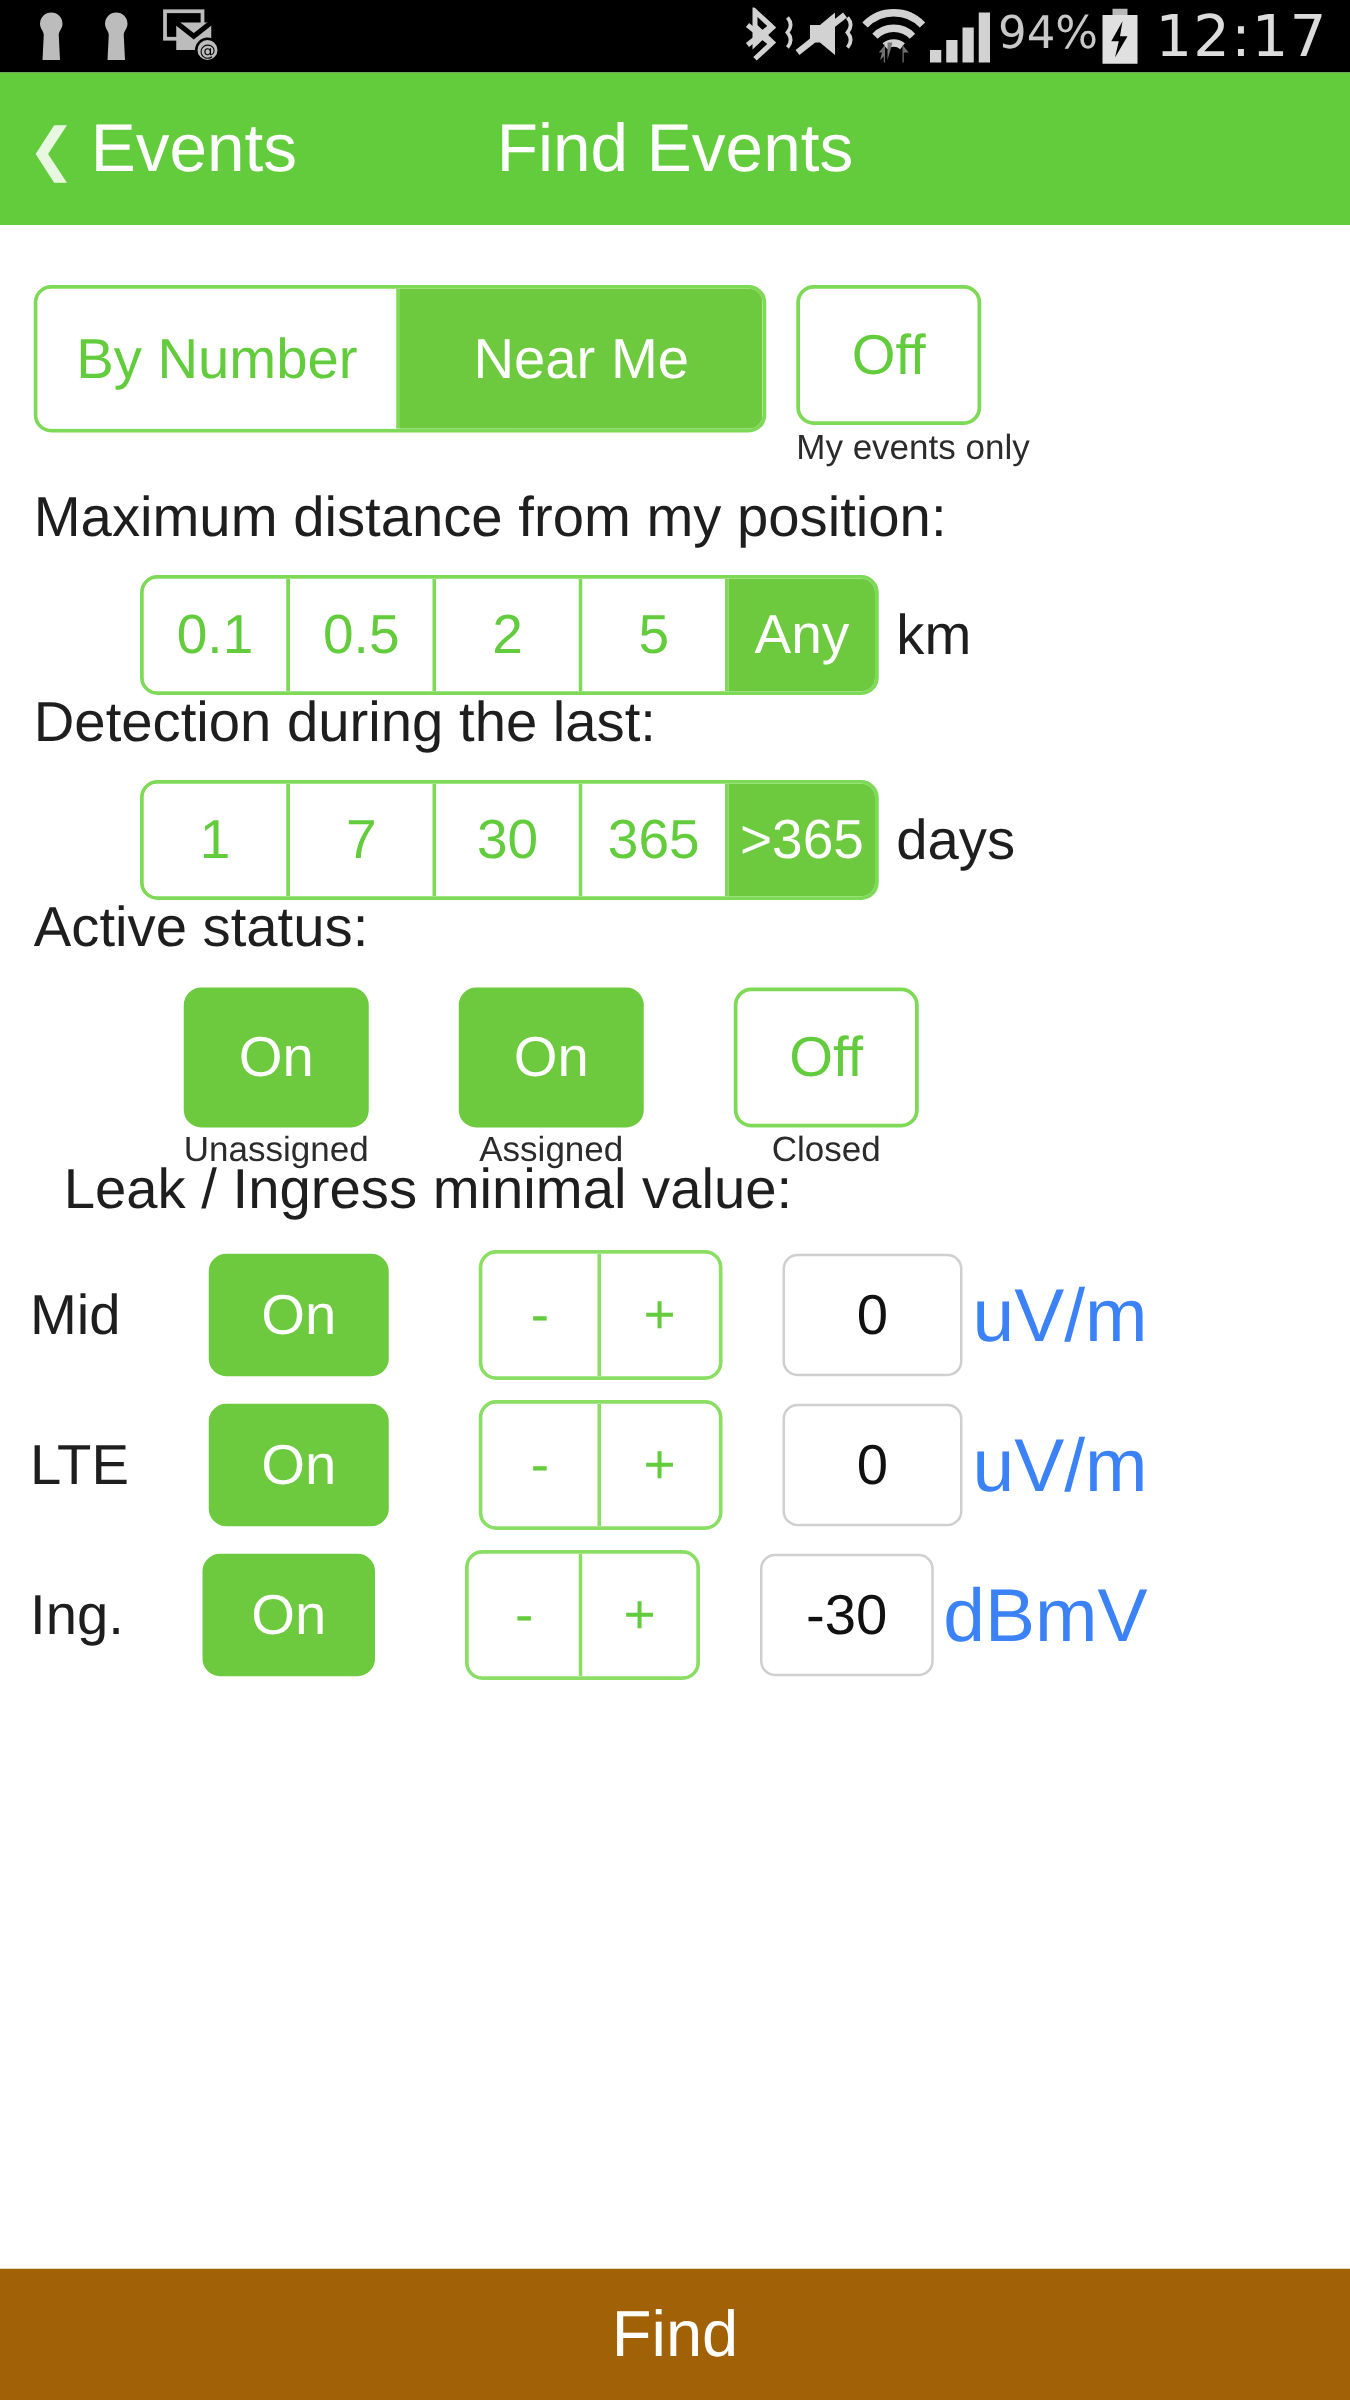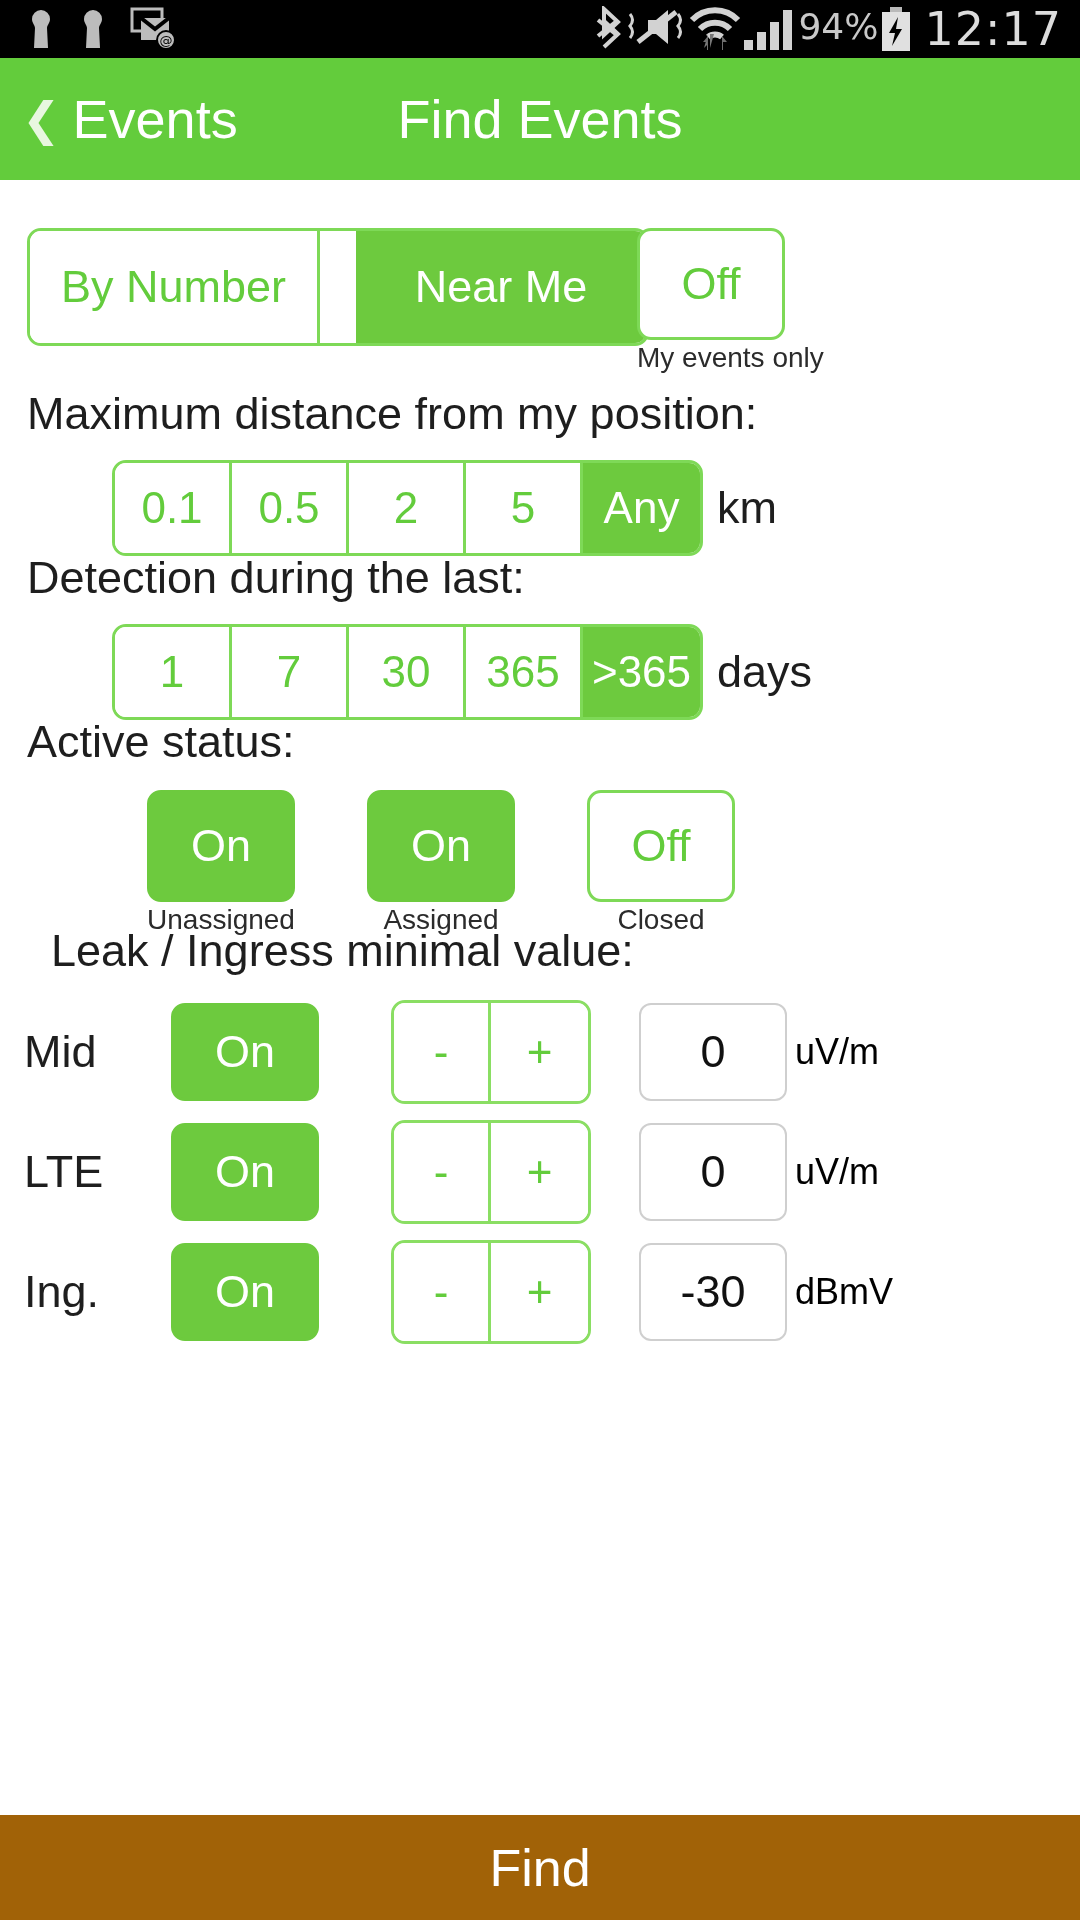--- a/index.html
+++ b/index.html
@@ -65,21 +65,21 @@
     font-size: 44px;
   }
   .seg-item:last-child { border-right: none; }
   .seg-item.on { background: #6dca3e; color: #ffffff; }
 
   
   .row-top {
     position: absolute; top: 48px; left: 0; width: 1080px;
     height: 180px;
   }
-  .mode-seg { position: absolute; left: 27px; top: 0; height: 118px; gap: 36px; }
+  .mode-seg { position: absolute; left: 27px; top: 0; height: 118px; }
   .mode-seg .seg-item { width: 290px; height: 112px; font-size: 45px; }
 
   .myonly-wrap { position: absolute; left: 637px; top: 0; width: 150px; text-align: center; }
   .toggle-btn {
     width: 148px; height: 112px;
     display: flex; align-items: center; justify-content: center;
     font-size: 45px; border-radius: 14px;
     border: 3px solid #7ed957; background: #ffffff; color: #63cc3c; text-align: center;
   }
   .toggle-btn.on { background: #6dca3e; color: #ffffff; border-color: #6dca3e; }
@@ -132,21 +132,21 @@
     border-right: 3px solid #8ade63;
   }
   .step-btn:last-child { border-right: none; }
   .value-box {
     margin-left: 48px;
     width: 148px; height: 98px;
     display: flex; align-items: center; justify-content: center;
     font-size: 45px; color: #111111;
     border: 2px solid #cfcfcf; border-radius: 12px; background: #fff;
   }
-  .value-unit { font-size: 36px; color: #000000; margin-left: 8px; }
+  .value-unit { font-size: 60px; color: #3b82f6; margin-left: 8px; }
 
   
   .footer {
     position: absolute; left: 0; bottom: 0;
     width: 1080px; height: 105px;
     background: #a16207;
     display: flex; align-items: center; justify-content: center;
   }
   .footer-label { color: #ffffff; font-size: 52px; }
 </style>

